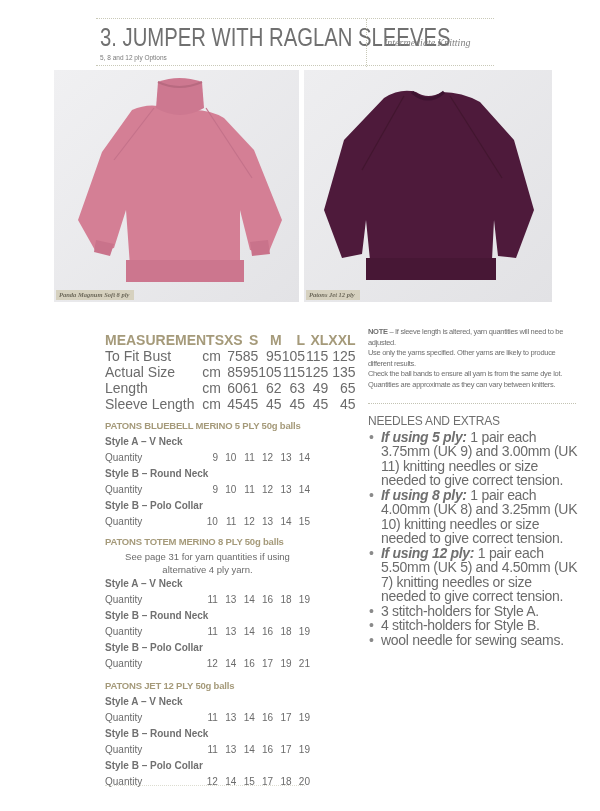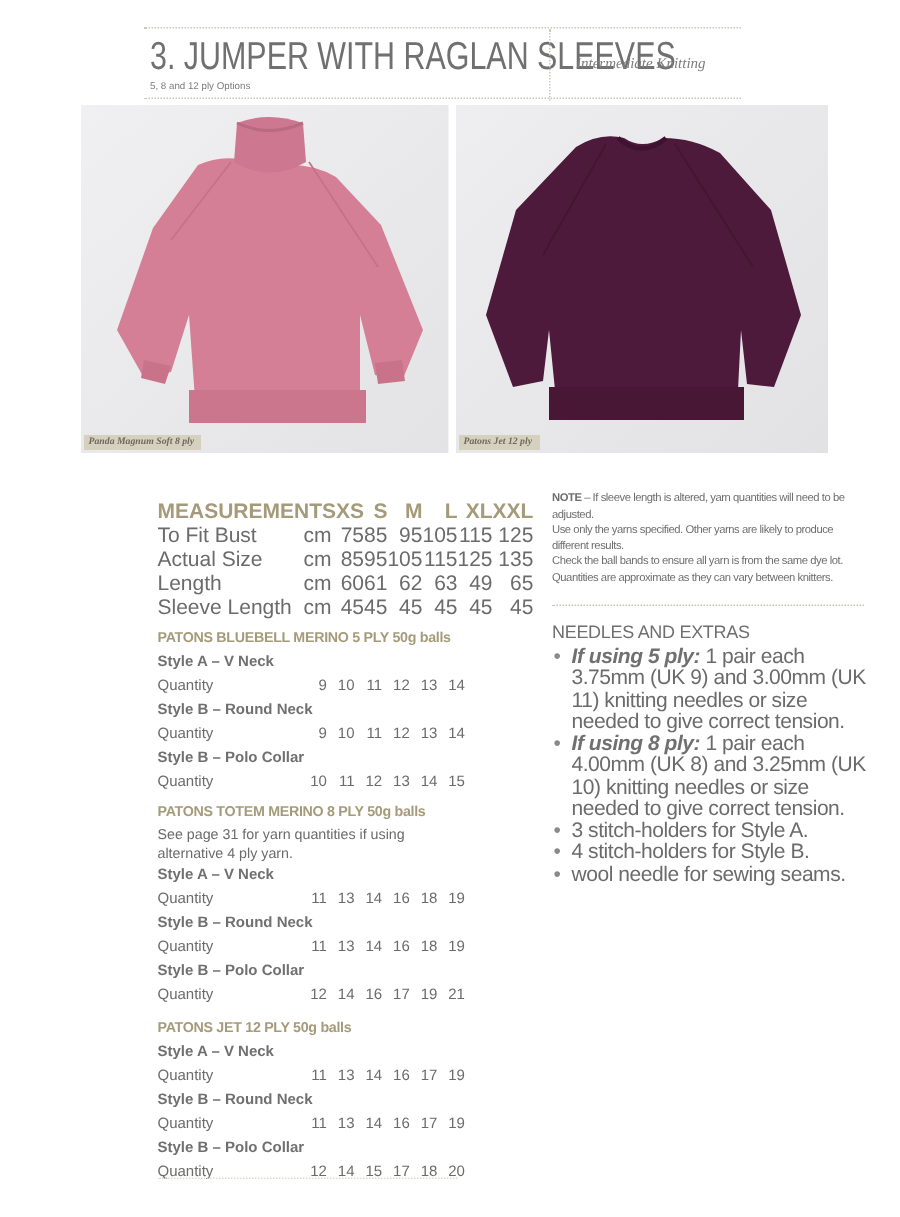--- a/index.html
+++ b/index.html
@@ -31,21 +31,21 @@
   .mtable .lbl { text-align: left; width: 80px; }
   .mtable .unit { text-align: left; width: 20px; }
   .mtable .v { width: 17.5px; }
   .mtable .v.w { width: 18px; }
 
   .sec-title { font-size: 9.5px; height: 16px; line-height: 16px; margin-top: 2px; }
   .style-row { font-size: 10px; font-weight: bold; color: #707070; height: 16px; line-height: 16px; }
   .qty-row { display: flex; height: 16px; line-height: 16px; font-size: 10px; }
   .qty-row .ql { width: 95px; }
   .qty-row .qv { width: 18.5px; text-align: right; }
-  .note-line { font-size: 9.5px; line-height: 13px; }
+  .note-line { font-size: 9.5px; line-height: 13px; text-align: center; }
 
   .col-right { position: absolute; left: 336px; top: 327px; width: 212px; margin-left: 32px; }
   .note { font-size: 7.5px; line-height: 10.6px; color: #6e6e6e; letter-spacing: -0.3px; }
   .note b { font-weight: bold; }
   .dots { margin-top: 12px; border-top: 1px dotted #c3c3b3; width: 208px; }
   .needles-title { margin-top: 10px; font-size: 12px; color: #6f6f6f; font-weight: normal; letter-spacing: -0.2px; }
   .blist { list-style: none; margin-top: 2px; }
   .blist li { position: relative; padding-left: 13px; font-size: 14px; line-height: 14.5px; color: #6b6b6b; letter-spacing: -0.3px; }
   .blist li::before { content: "\2022"; position: absolute; left: 1px; top: 0; color: #8a8a8a; }
   .blist i { font-weight: bold; color: #707070; }
@@ -266,17 +266,18 @@
     <p><b>NOTE</b><span> – If sleeve length is altered, yarn quantities will need to be adjusted.</span></p>
     <p>Use only the yarns specified. Other yarns are likely to produce different results.</p>
     <p>Check the ball bands to ensure all yarn is from the same dye lot.</p>
     <p>Quantities are approximate as they can vary between knitters.</p>
   </div>
   <div class="dots"></div>
   <div class="needles-title">NEEDLES AND EXTRAS</div>
   <ul class="blist">
     <li><i>If using 5 ply:</i><span> 1 pair each 3.75mm (UK 9) and 3.00mm (UK 11) knitting needles or size needed to give correct tension.</span></li>
     <li><i>If using 8 ply:</i><span> 1 pair each 4.00mm (UK 8) and 3.25mm (UK 10) knitting needles or size needed to give correct tension.</span></li>
+    <li><i>If using 12 ply:</i><span> 1 pair each 5.50mm (UK 5) and 4.50mm (UK 7) knitting needles or size needed to give correct tension.</span></li>
     <li><span>3 stitch-holders for Style A.</span></li>
     <li><span>4 stitch-holders for Style B.</span></li>
     <li><span>wool needle for sewing seams.</span></li>
   </ul>
 </div>
 
 </body></html>

